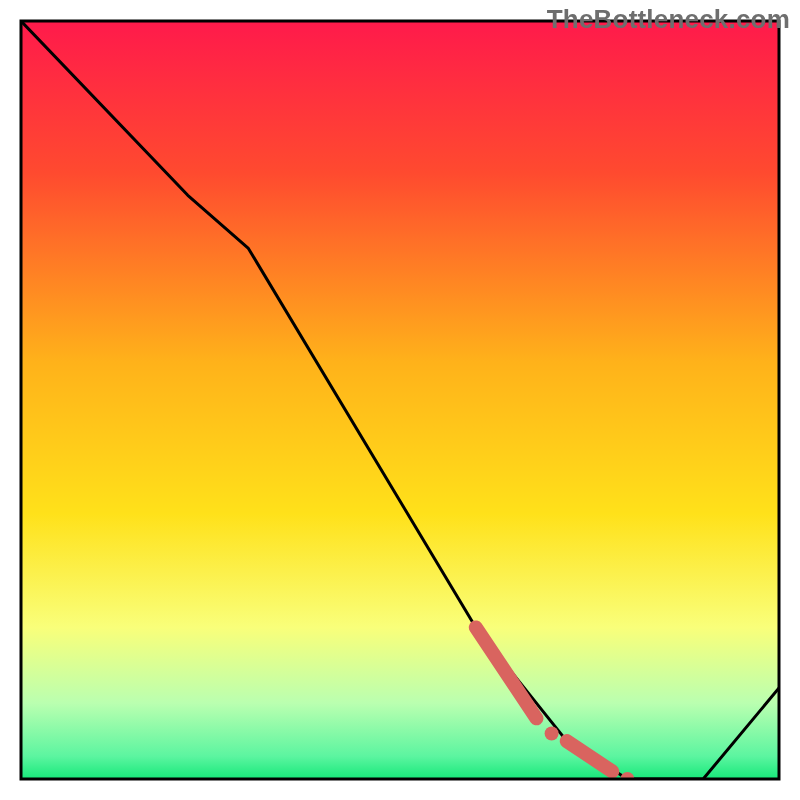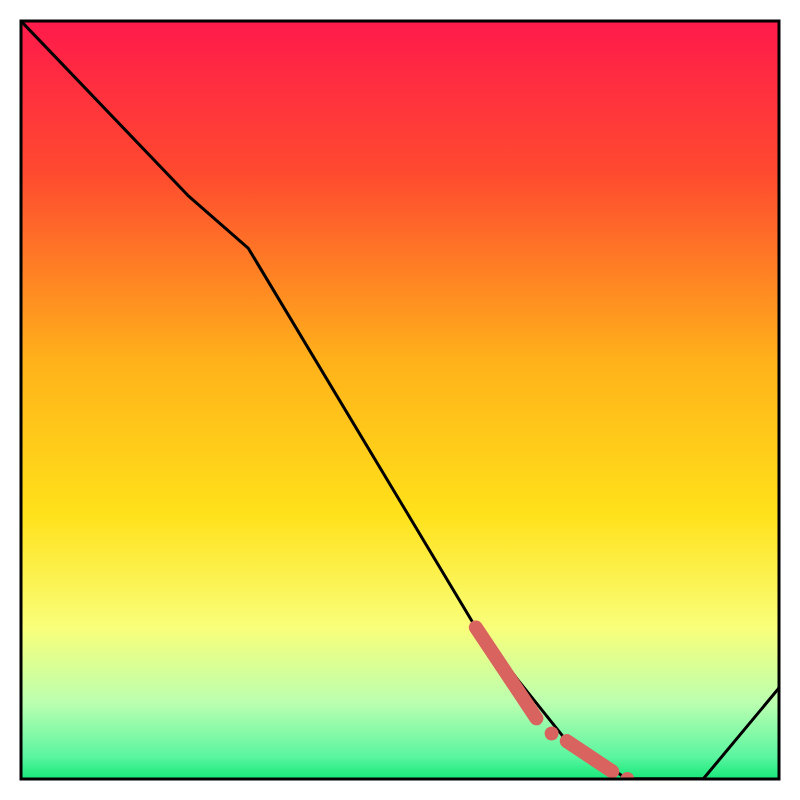--- a/index.html
+++ b/index.html
@@ -29,20 +29,21 @@
   svg.chart {
     position: absolute;
     left: 0;
     top: 0;
   }
 </style>
 </head>
 <body>
 
 <div class="frame">
+  <div class="watermark">TheBottleneck.com</div>
 
   <svg class="chart" width="800" height="800" viewBox="0 0 800 800">
     <defs>
       <linearGradient id="bg-grad" x1="0" y1="0" x2="0" y2="1">
         <stop offset="0%" stop-color="#ff1a4b"></stop>
         <stop offset="20%" stop-color="#ff4a2f"></stop>
         <stop offset="45%" stop-color="#ffb21a"></stop>
         <stop offset="65%" stop-color="#ffe11a"></stop>
         <stop offset="80%" stop-color="#f9ff7a"></stop>
         <stop offset="90%" stop-color="#baffb0"></stop>

